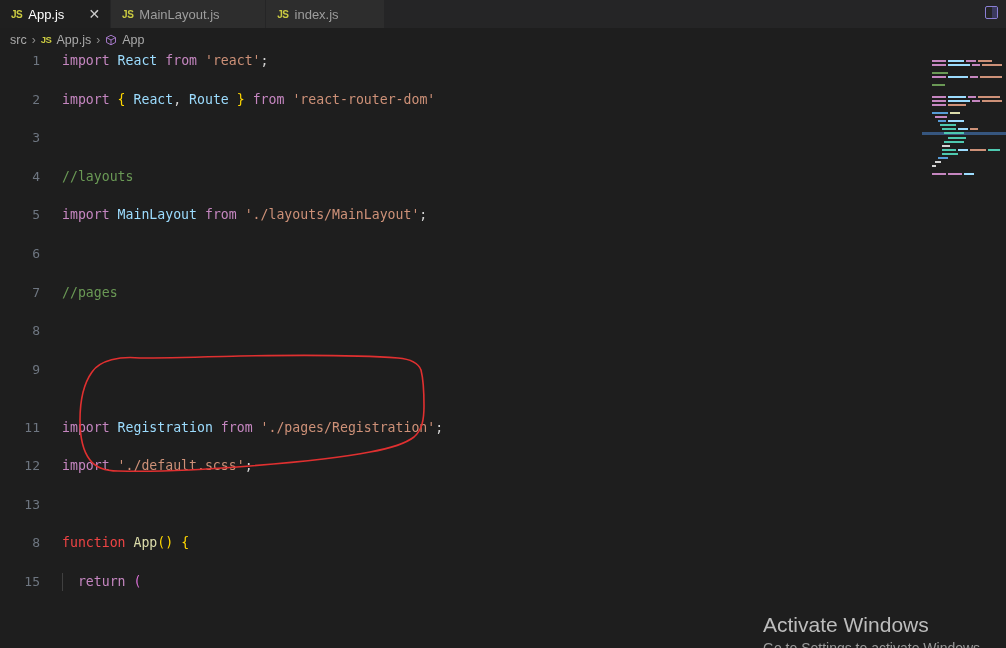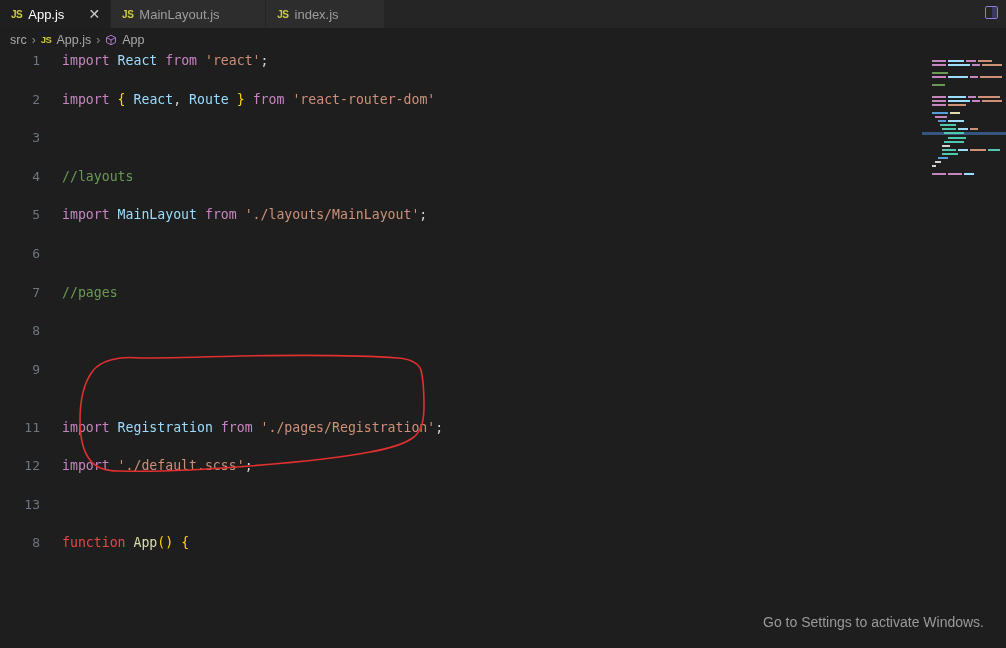--- a/index.html
+++ b/index.html
@@ -176,20 +176,21 @@
 
 
     <div class="line" style="top:193px"><span class="ln">11</span><span class="code"><span class="kw">import</span> <span class="var">Registration</span> <span class="kw">from</span> <span class="str">'./pages/Registration'</span><span class="pun">;</span></span></div>
 
     <div class="line" style="top:212.3px"><span class="ln">12</span><span class="code"><span class="kw">import</span> <span class="str">'./default.scss'</span><span class="pun">;</span></span></div>
 
     <div class="line" style="top:231.6px"><span class="ln">13</span></div>
 
     <div class="line" style="top:250.9px"><span class="ln">8</span><span class="code"><span class="blu">function</span> <span class="fn">App</span><span class="brk1">()</span> <span class="brk1">{</span></span></div>
 
+    <div class="line" style="top:270.2px"><span class="ln">15</span><span class="guides"><span class="guide" style="left:0px"></span></span><span class="code">  <span class="kw">return</span> <span class="brk2">(</span></span></div>
 
 
   </div>
 
   <div class="minimap">
     <div class="mm-line" style="left:10px; top:9px;  width:14px; background:#C586C0;"></div>
     <div class="mm-line" style="left:26px; top:9px;  width:16px; background:#9CDCFE;"></div>
     <div class="mm-line" style="left:44px; top:9px;  width:10px; background:#C586C0;"></div>
     <div class="mm-line" style="left:56px; top:9px;  width:14px; background:#CE9178;"></div>
 
@@ -266,16 +267,17 @@
              C 300 462, 340 458, 370 452
              C 392 448, 405 444, 414 437
              C 422 430, 424 420, 424 406
              C 424 392, 423 378, 421 370
              C 418 362, 410 359, 398 358
              C 360 355, 300 355, 240 356
              C 200 357, 165 358, 140 358 Z" fill="none" stroke="#E03030" stroke-width="1.6" stroke-linecap="round" stroke-linejoin="round"></path>
   </svg>
 
   <div class="watermark">
+    <div class="wm-title">Activate Windows</div>
     <div class="wm-sub">Go to Settings to activate Windows.</div>
   </div>
 
 </div>
 
 </body></html>

